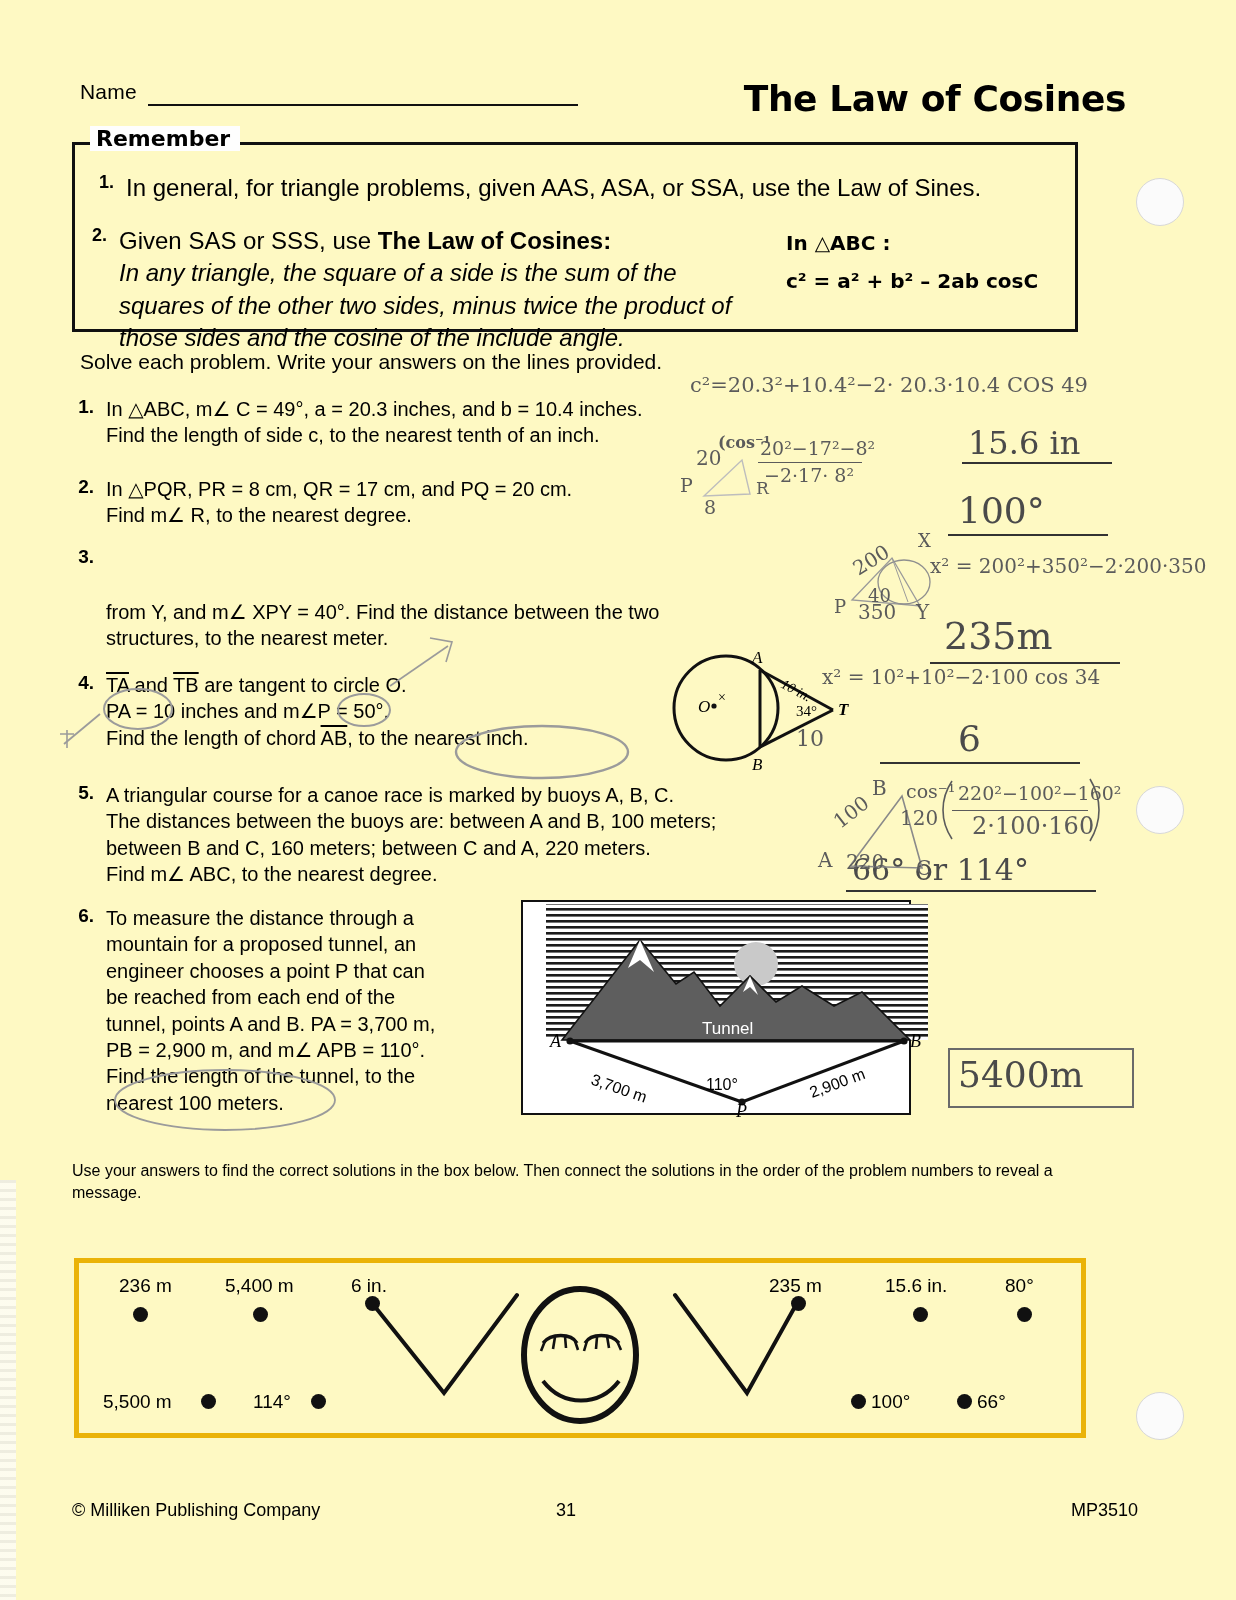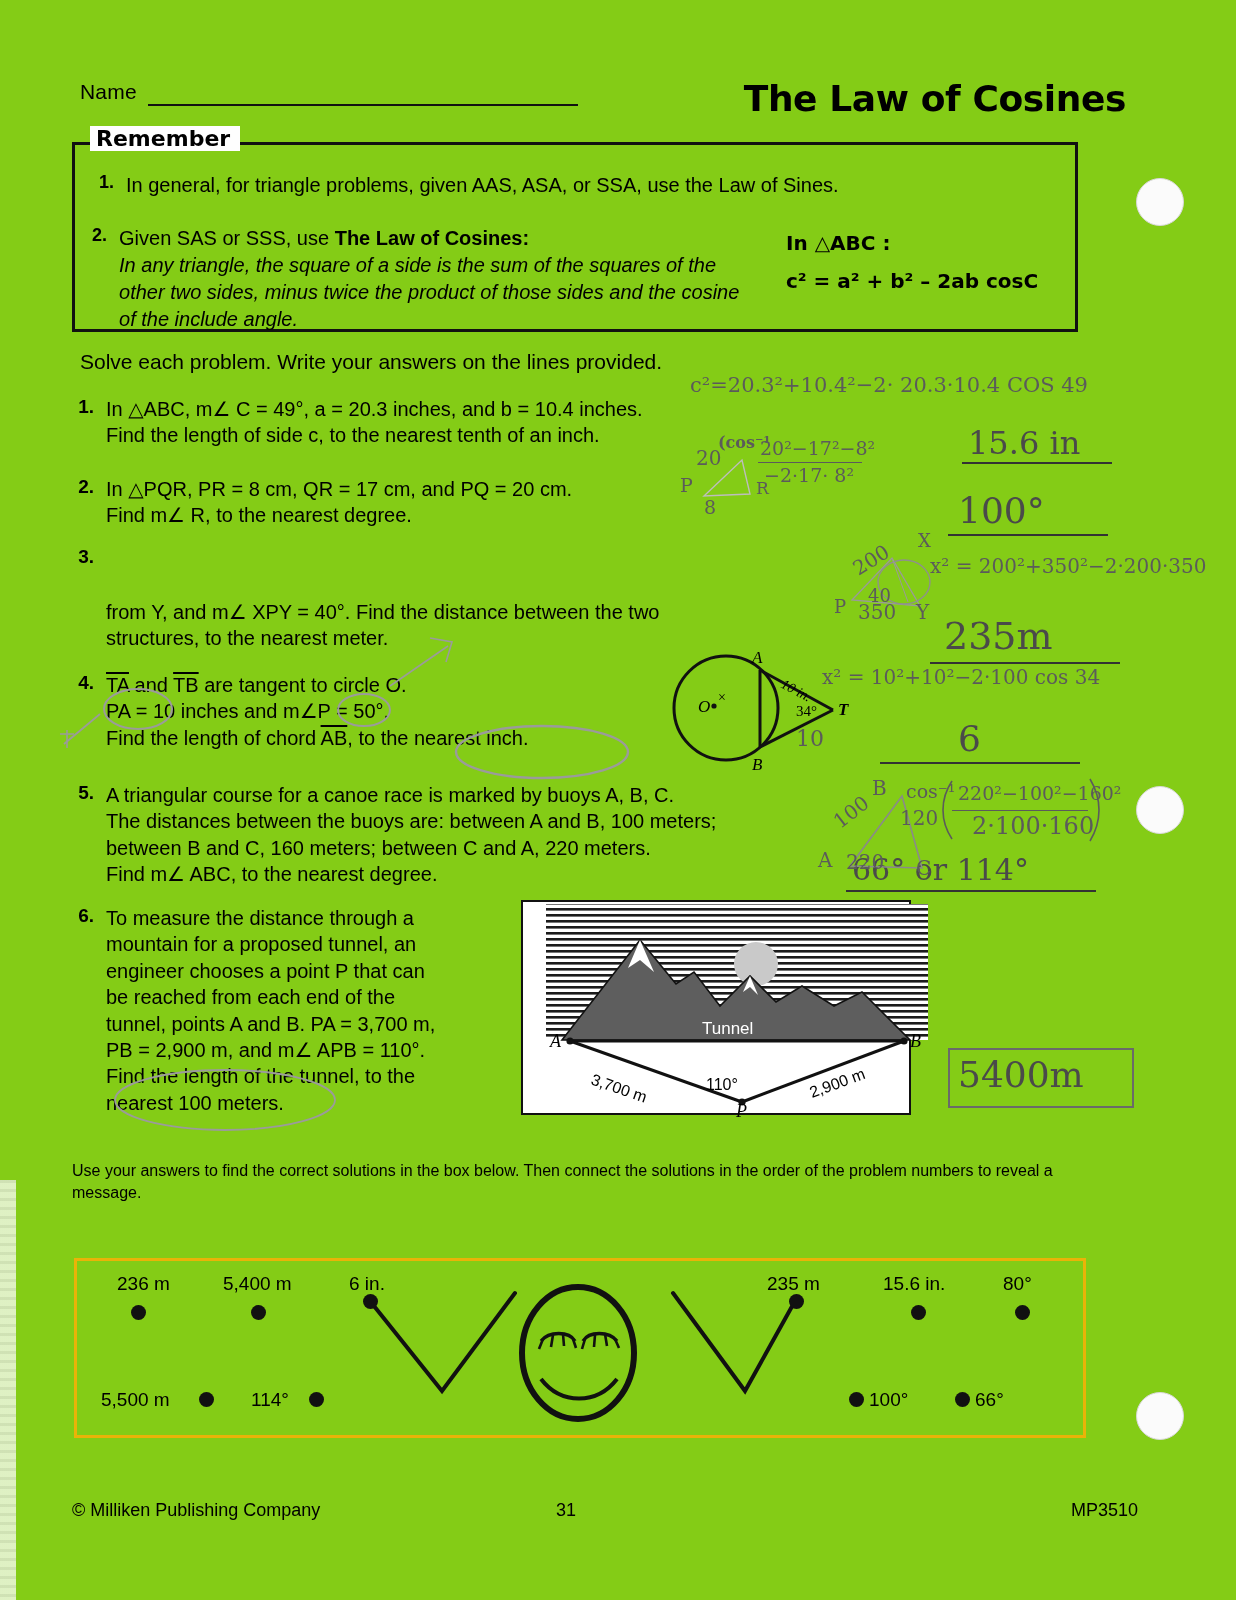--- a/index.html
+++ b/index.html
@@ -1,20 +1,20 @@
 <!DOCTYPE html>
 <html><head>
 <meta charset="utf-8">
 <style>
   html,body{margin:0;padding:0;background:#fff;}
   body{
     width:1236px;height:1600px;position:relative;overflow:hidden;
     font-family:"Liberation Sans", sans-serif;color:#000;
   }
-  .page{position:absolute;left:0;top:0;width:1236px;height:1600px;background:#84cc16;}
+  .page{position:absolute;left:0;top:0;width:1236px;height:1600px;background:#fef9c3;}
 
   
   .name-row{position:absolute;left:80px;top:80px;width:560px;height:34px;}
   .name-label{font-size:21px;letter-spacing:.2px;}
   .name-line{position:absolute;left:68px;top:24px;width:430px;border-bottom:2px solid #111;}
   .title{
     position:absolute;right:110px;top:78px;
     font-size:36px;font-weight:bold;letter-spacing:-0.4px;
     font-family:"DejaVu Sans", sans-serif;
   }
@@ -24,21 +24,21 @@
     position:absolute;left:72px;top:142px;width:1006px;height:190px;
     border:3px solid #111;box-sizing:border-box;
   }
   .remember-tab{
     position:absolute;left:90px;top:126px;background:#fefefe;
     padding:0 10px 0 6px;font-size:22px;font-weight:bold;
     font-family:"DejaVu Sans", sans-serif;
   }
   .rem-item{position:absolute;display:flex;gap:12px;}
   .rem-num{font-size:18px;font-weight:bold;width:22px;text-align:right;}
-  .rem-body{font-size:20px;line-height:1.35;}
+  .rem-body{font-size:24px;line-height:1.35;}
   .rem1{left:92px;top:172px;width:900px;}
   .rem2{left:92px;top:225px;width:660px;}
   .rem2 .b{font-weight:bold;}
   .rem2 .it{font-style:italic;}
   .formula-block{
     position:absolute;left:786px;top:224px;font-family:"DejaVu Sans", sans-serif;
     font-weight:bold;font-size:20px;line-height:1.9;
   }
 
   
@@ -74,21 +74,21 @@
     position:absolute;left:521px;top:900px;width:390px;height:215px;
     border:2px solid #111;box-sizing:border-box;background:#fff;padding-left:21px;
   }
 
   
   .use-text{position:absolute;left:72px;top:1160px;width:1020px;font-size:16px;line-height:1.35;}
 
   
   .sol-box{
     position:absolute;left:74px;top:1258px;width:1012px;height:180px;
-    border:3px solid #eab308;box-sizing:border-box;
+    border:5px solid #eab308;box-sizing:border-box;
   }
   .sol-label{position:absolute;font-size:19px;white-space:nowrap;}
   .dot{position:absolute;width:15px;height:15px;border-radius:50%;background:#111;}
 
   
   .footer{position:absolute;top:1500px;font-size:18px;}
   .f-left{left:72px;}
   .f-mid{left:556px;}
   .f-right{right:98px;}
 

